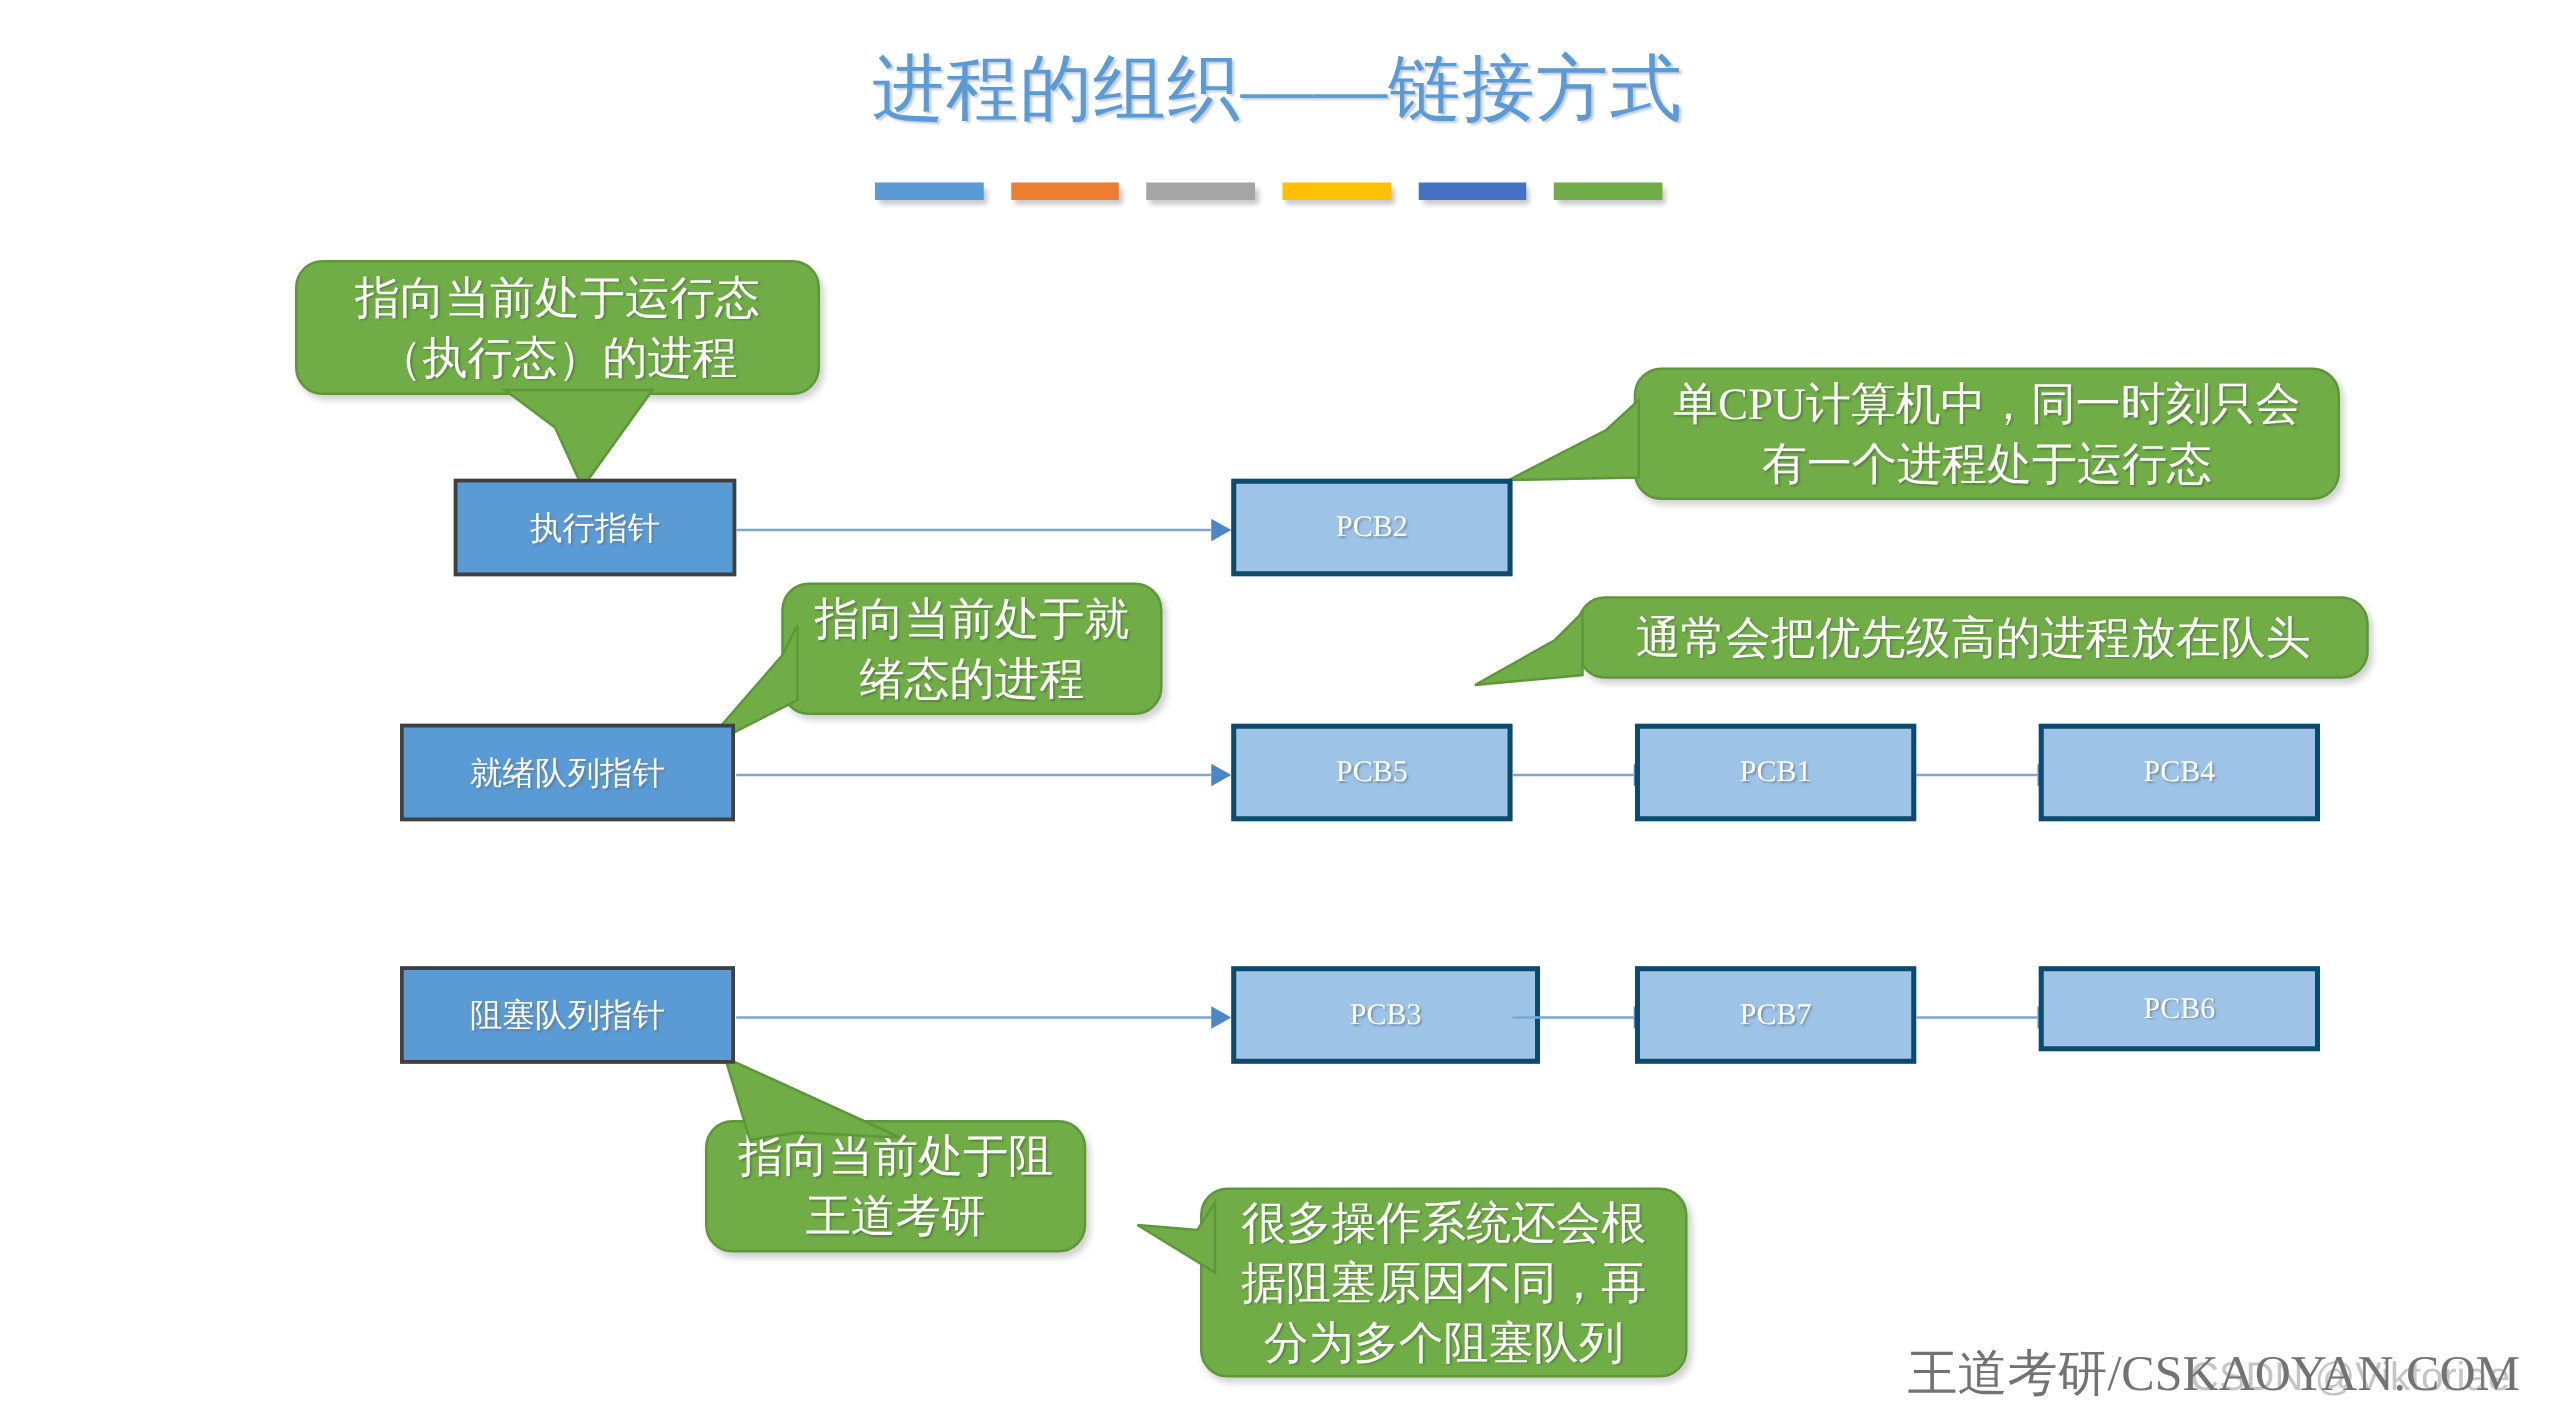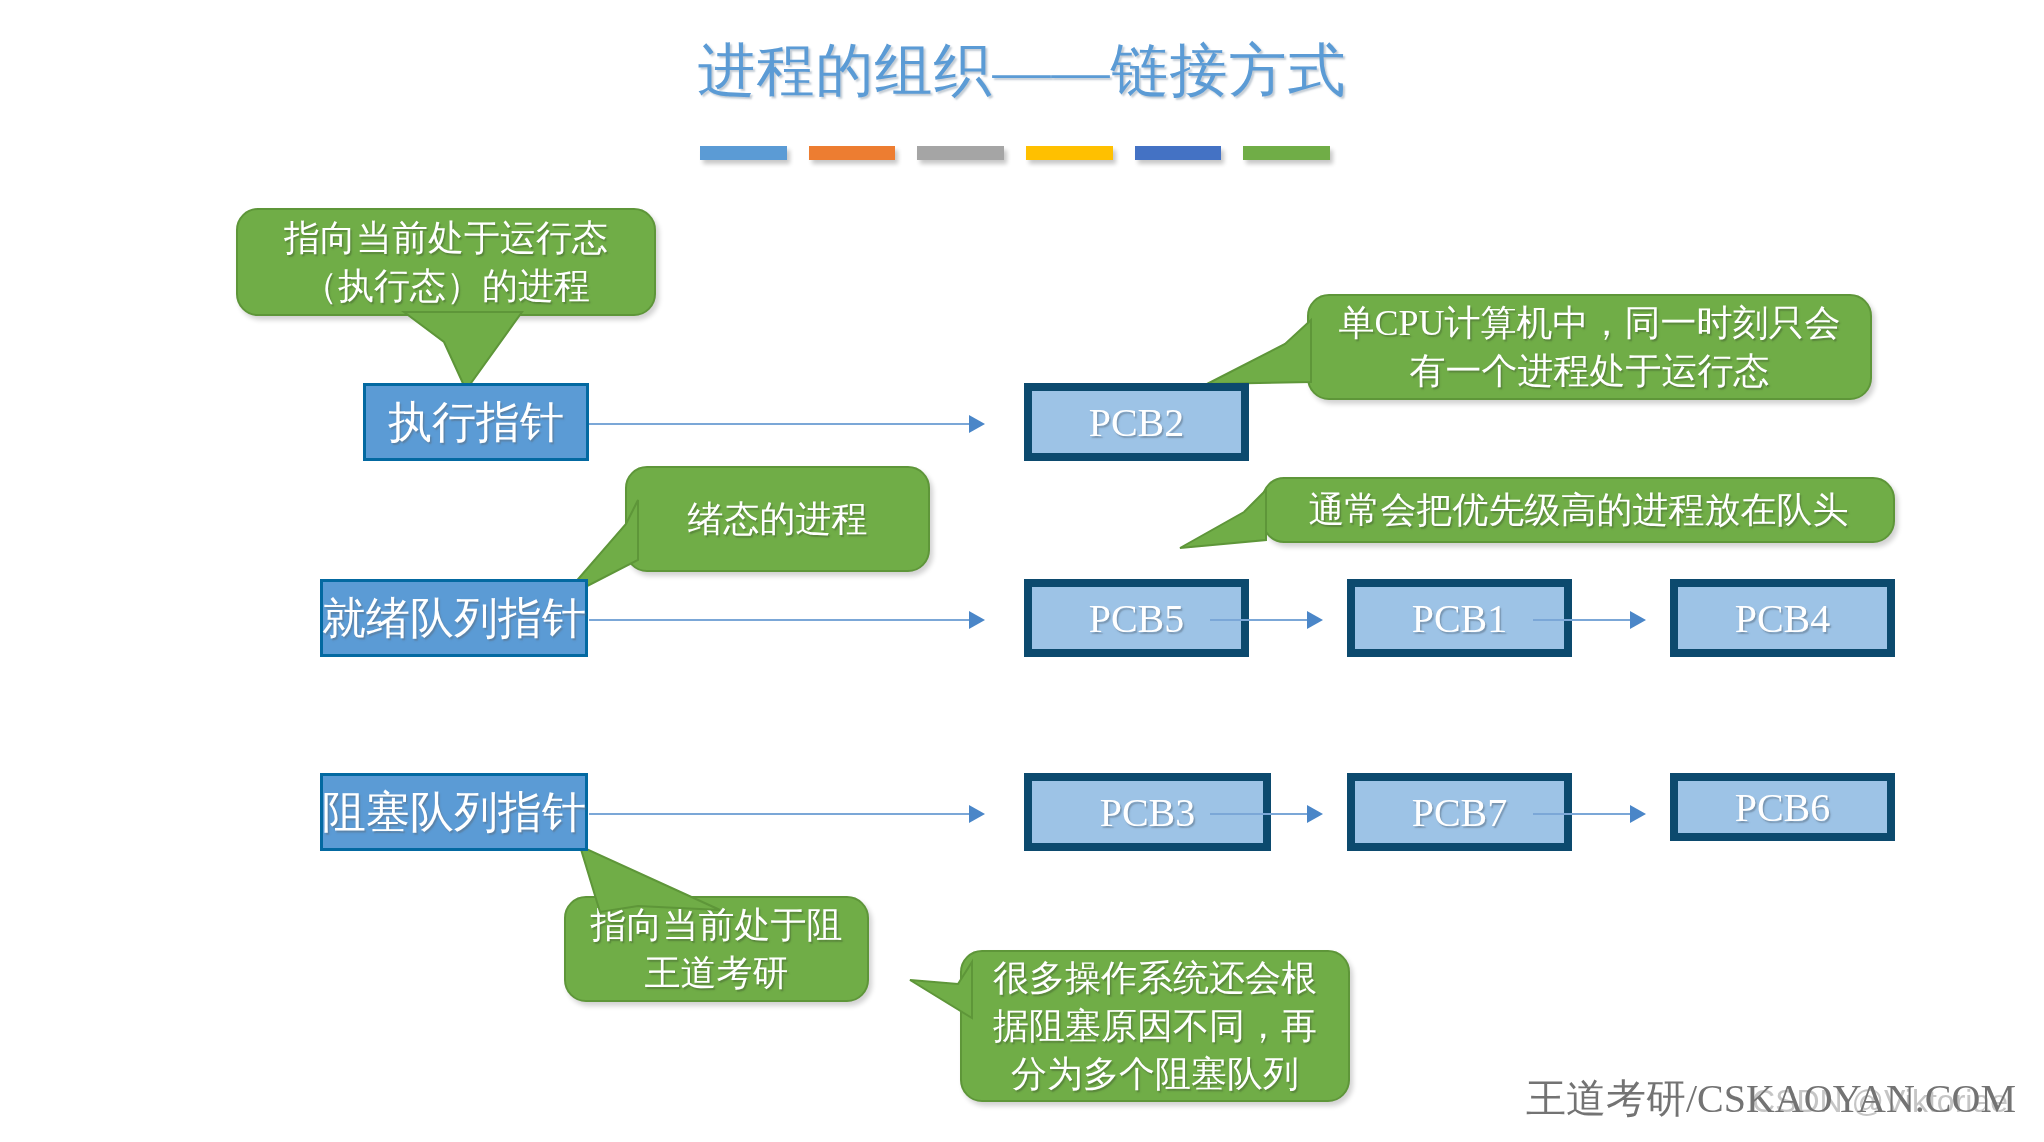--- a/index.html
+++ b/index.html
@@ -58,28 +58,27 @@
     display: flex;
     align-items: center;
     justify-content: center;
     font-family: "Liberation Serif", "DejaVu Serif", serif;
     color: #ffffff;
     text-shadow: 1.5px 1.5px 1.5px rgba(90,110,130,0.55);
     white-space: nowrap;
   }
   .box.pointer-box {
     background: #5B9BD5;
-    border: 3px solid #0369a1;
-    font-size: 44px;
+    border: 3px solid #404040;
+    font-size: 26px;
   }
   .box.pcb-box {
     background: #9DC3E6;
-    border: 8px solid #0c4a6e;
-    font-size: 40px;
-    margin-left: 39px;
+    border: 4px solid #0c4a6e;
+    font-size: 24px;
   }
 
   
   .arrow {
     position: absolute;
     height: 4px;
   }
   .arrow .shaft {
     position: absolute;
     left: 0;
@@ -170,20 +169,21 @@
       <span class="txt">单CPU计算机中，同一时刻只会</span>
       <span class="txt">有一个进程处于运行态</span>
     </div>
   </div>
   <svg style="position:absolute; left:1207px; top:320px; width:120px; height:80px; overflow:visible;">
     <polygon points="104,0 104,62 0,64 78,24" fill="#70AD47" stroke="#5E9639" stroke-width="2"></polygon>
   </svg>
 
   <div class="callout" style="left:625px; top:466px; width:305px; height:106px;">
     <div>
+      <span class="txt">指向当前处于就</span>
       <span class="txt">绪态的进程</span>
     </div>
   </div>
   <svg style="position:absolute; left:560px; top:500px; width:120px; height:110px; overflow:visible;">
     <polygon points="78,0 78,60 0,100 66,24" fill="#70AD47" stroke="#5E9639" stroke-width="2"></polygon>
   </svg>
 
   <div class="callout" style="left:1262px; top:477px; width:633px; height:66px;">
     <div>
       <span class="txt">通常会把优先级高的进程放在队头</span>

